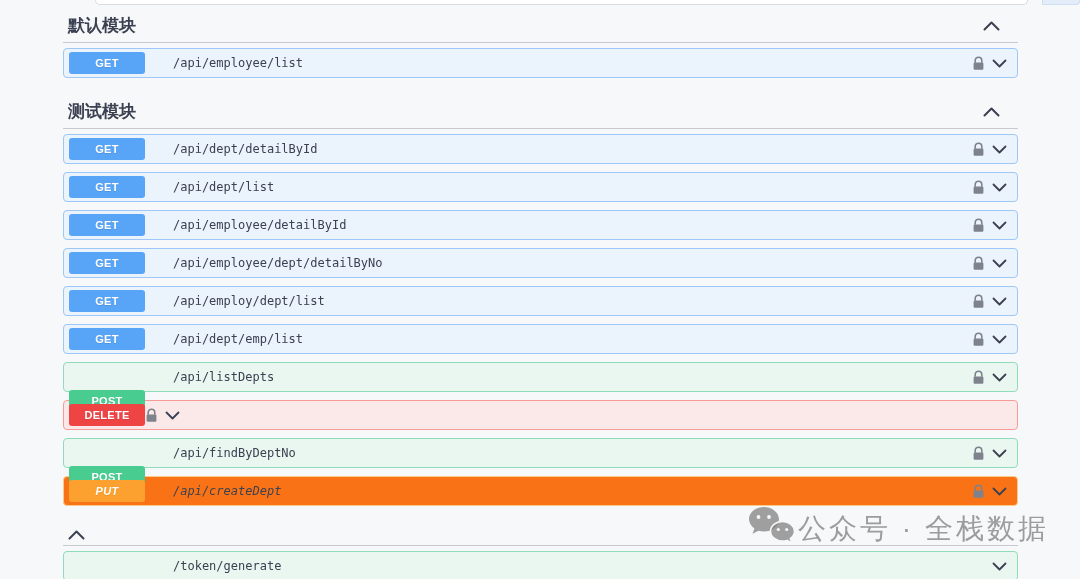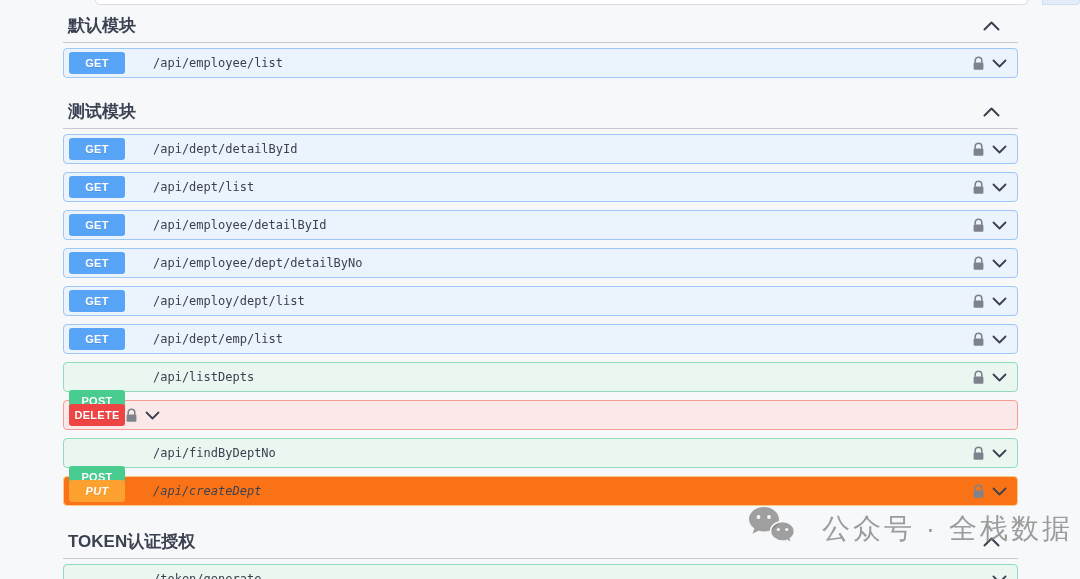--- a/index.html
+++ b/index.html
@@ -37,21 +37,21 @@
   .section.last .sec-header { margin-top:16px; }
 
   .opblock {
     display:flex; align-items:center;
     height:30px; margin:5px 0 8px 0;
     border:1px solid; border-radius:4px;
     padding:0 10px 0 5px;
     cursor:pointer;
   }
   .method {
-    display:inline-block; width:56px; padding:5px 0;
+    display:inline-block; width:76px; padding:5px 0;
     border-radius:3px; text-align:center;
     font-size:11px; font-weight:bold; color:#fff;
     letter-spacing:.3px;
     text-shadow:0 1px 0 rgba(0,0,0,.1);
     flex:0 0 auto;
   }
   .path {
     margin-left:28px; flex:1 1 auto;
     font-family:"DejaVu Sans Mono", monospace;
     font-size:12px; color:#3b4151;
@@ -64,21 +64,21 @@
   .get    .method { background:#58a4f7; }
   .post   { background:#e9f7f0; border-color:#8fdcba; }
   .post   .method { background:#49cc90;margin-top:48px; }
   .delete { background:#fbe9e9; border-color:#f89b96; }
   .delete .method { background:#ef4444; }
   .put    { background:#f97316; border-color:#f8cb8a;font-style:italic; }
   .put    .method { background:#fca130; }
 
   .watermark {
     position:absolute; left:746px; top:506px; z-index:20;
-    display:flex; align-items:center; gap:24px;
+    display:flex; align-items:center; gap:0;
     pointer-events:none;
   }
   .watermark .wm-text {
     font-size:28px; color:rgba(120,120,120,.72);
     letter-spacing:3px; white-space:nowrap;
   }
 </style>
 </head>
 <body>
 
@@ -280,21 +280,20 @@
       <span class="chev">
           <svg width="15" height="9" viewBox="0 0 15 9">
             <polyline points="1.5,1.5 7.5,7.5 13.5,1.5" fill="none" stroke="#3b4151" stroke-width="1.8" stroke-linecap="round" stroke-linejoin="round"></polyline>
           </svg>
         </span>
     </div>
   </div>
 
   <div class="section last">
     <div class="sec-header">
-      <h3>TOKEN认证授权</h3>
       <span class="chev">
           <svg width="17" height="10" viewBox="0 0 17 10">
             <polyline points="1.5,8.5 8.5,1.5 15.5,8.5" fill="none" stroke="#3b4151" stroke-width="2" stroke-linecap="round" stroke-linejoin="round"></polyline>
           </svg>
         </span>
     </div>
     <div class="opblock post">
       <span class="method">POST</span>
       <span class="path">/token/generate</span>
       <span class="chev">

